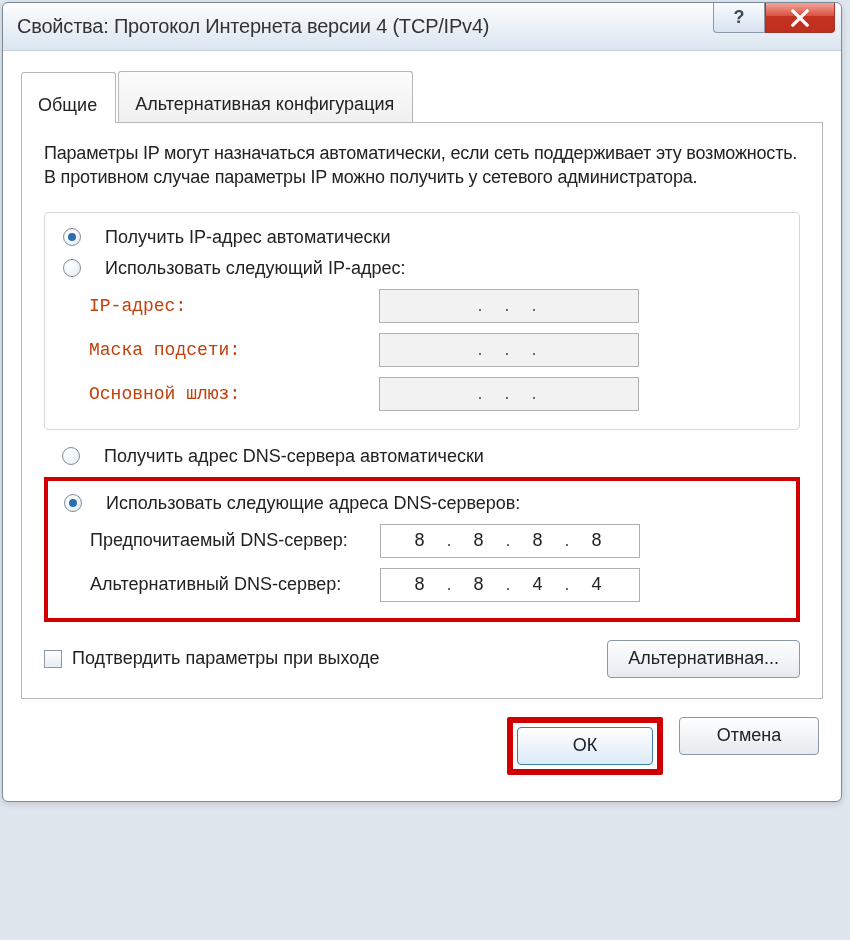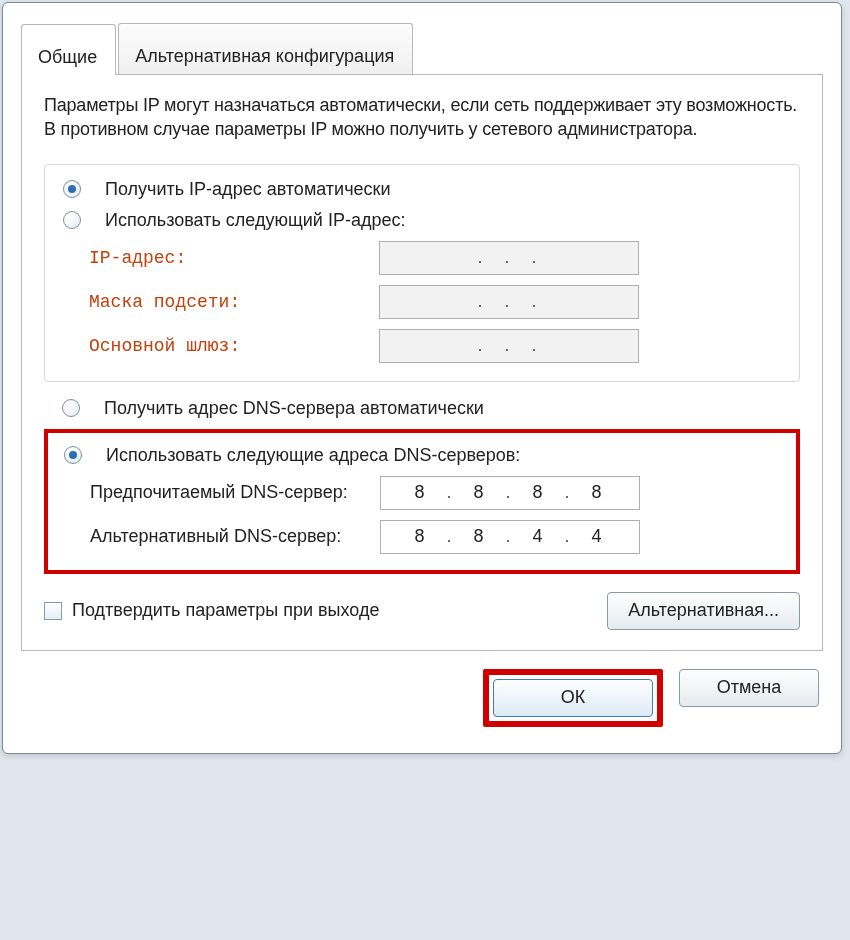--- a/index.html
+++ b/index.html
@@ -188,30 +188,41 @@
     justify-content:flex-end;
     gap:16px;
     padding: 18px 4px 2px 4px;
   }
   .ok-wrap{
     border:6px solid #d10000;
     padding:4px;
     border-radius:2px;
   }
   .btn.ok{
-    width:160px;
+    width:136px;
     background:linear-gradient(to bottom,#fefefe,#dceaf7);
     border-color:#3c7fb1;
   }
   .btn.cancel{ width:140px; }
 </style>
 </head>
 <body>
 
 <div class="window">
+  <div class="titlebar">
+    <span class="title">Свойства: Протокол Интернета версии 4 (TCP/IPv4)</span>
+    <div class="buttons">
+      <div class="tbtn help">?</div>
+      <div class="tbtn close">
+        <svg viewBox="0 0 10 10">
+            <path d="M1 1 L9 9 M9 1 L1 9" stroke="#fff" stroke-width="1.8" stroke-linecap="round"></path>
+          </svg>
+      </div>
+    </div>
+  </div>
 
   <div class="client">
     <div class="tabstrip">
       <div class="tab active">Общие</div>
       <div class="tab">Альтернативная конфигурация</div>
     </div>
 
     <div class="tabpage">
       <div class="intro">Параметры IP могут назначаться автоматически, если сеть поддерживает эту возможность. В противном случае параметры IP можно получить у сетевого администратора.</div>
 

